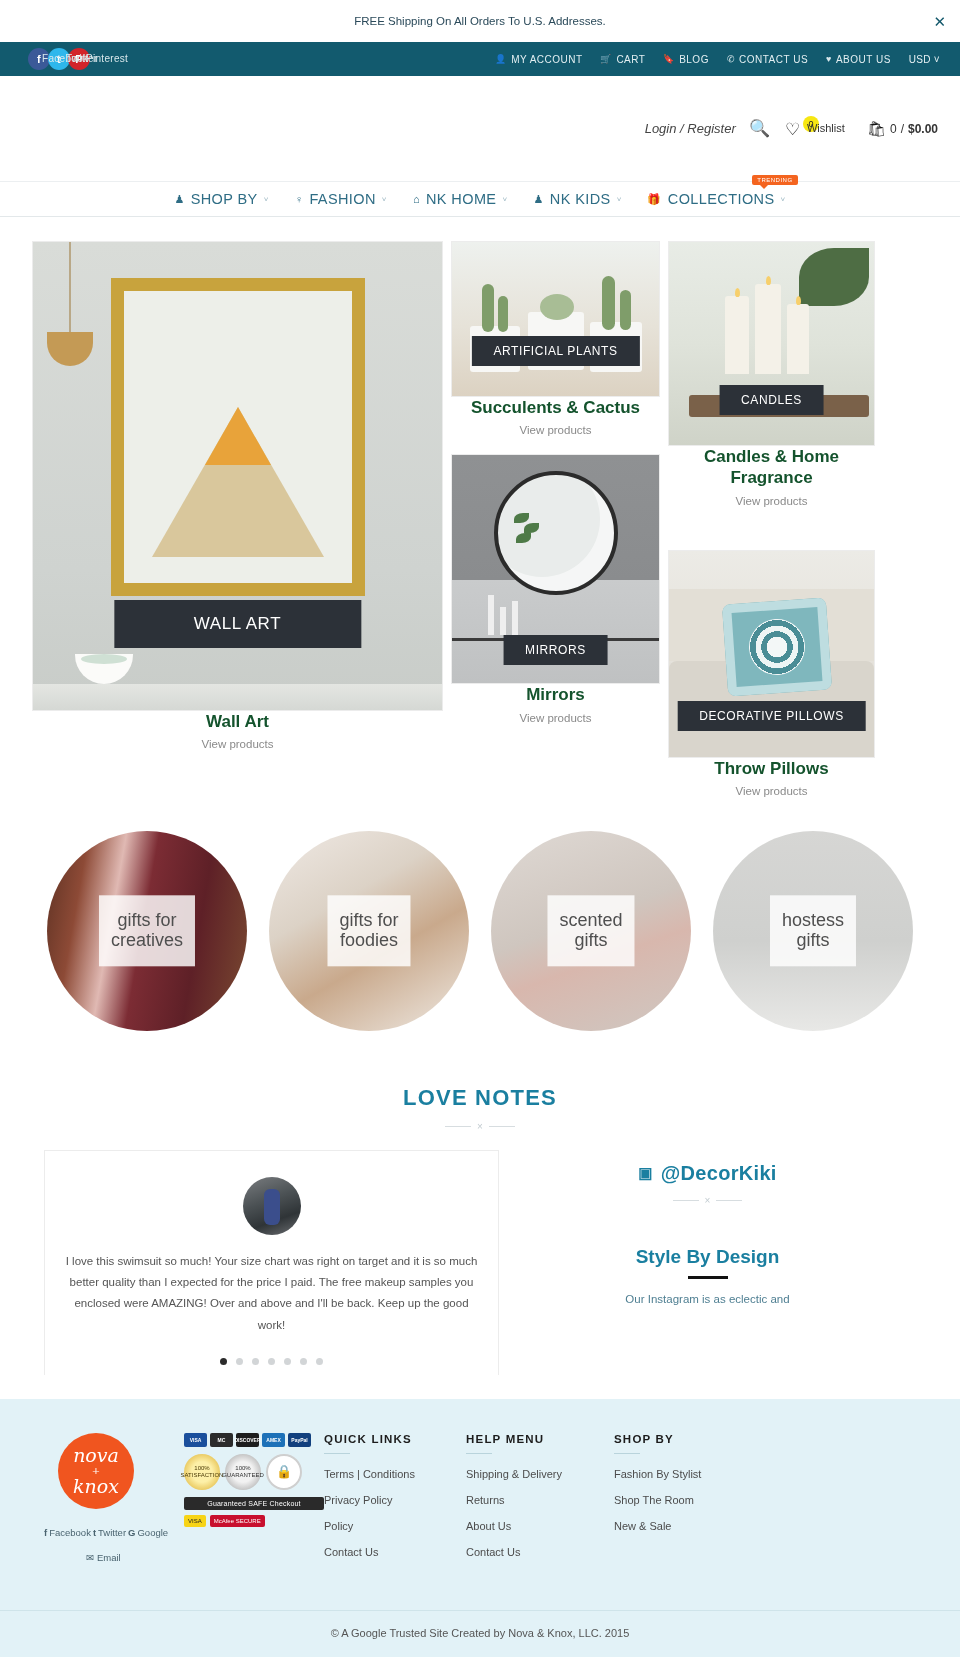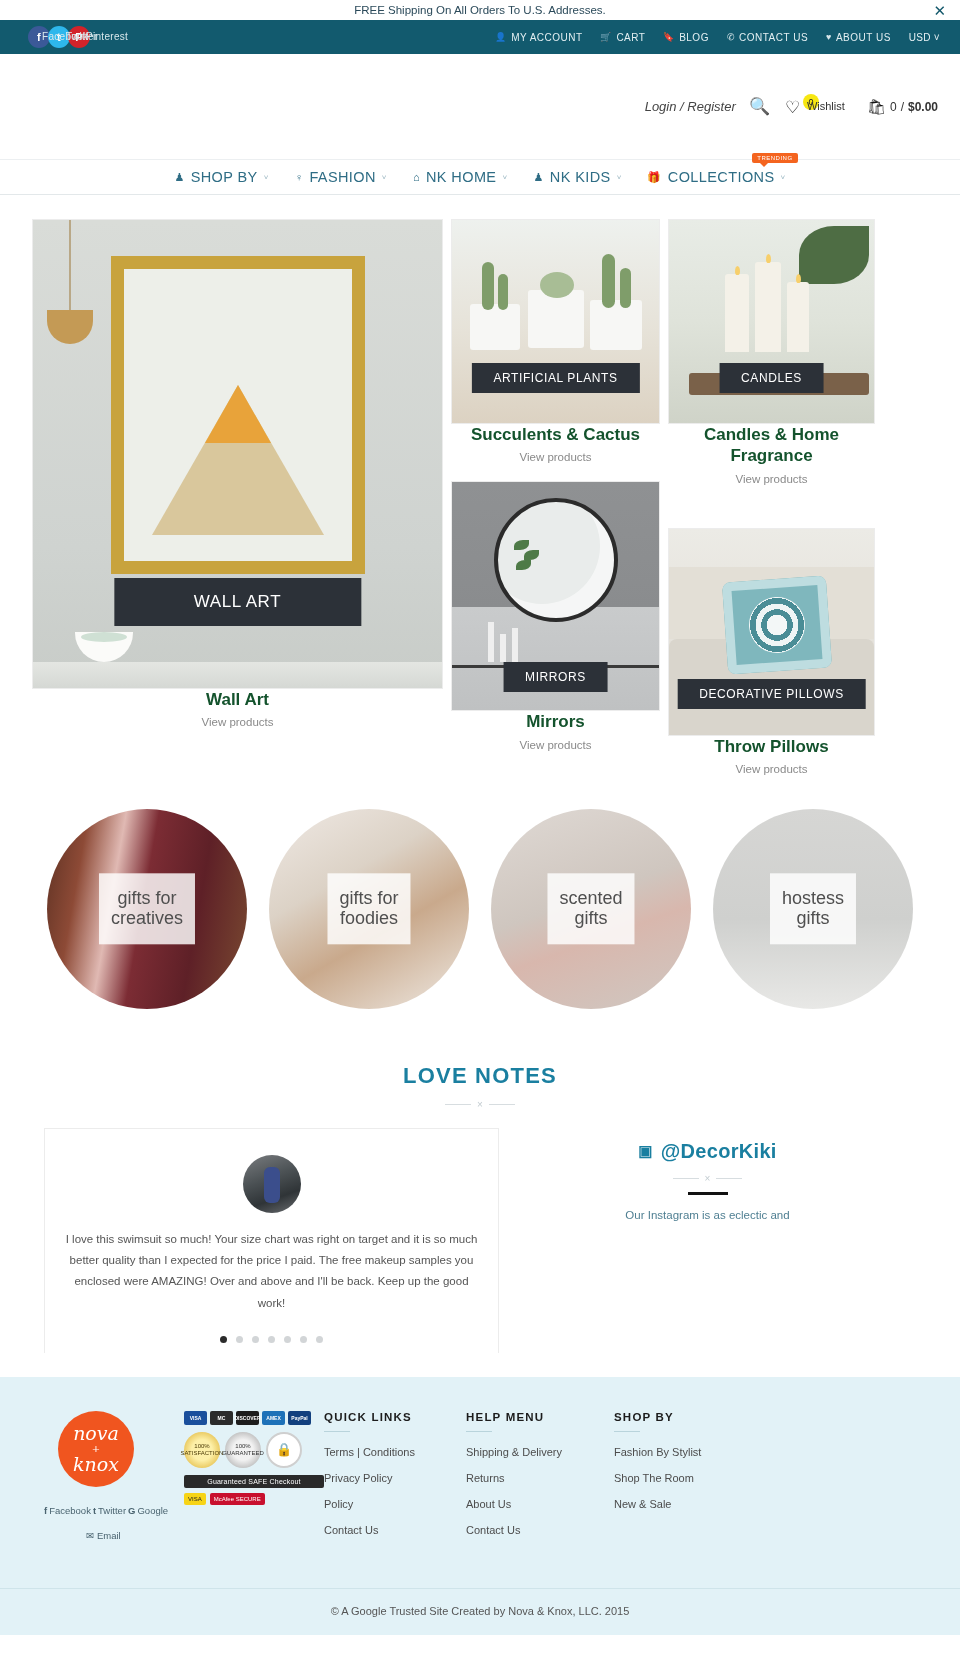--- a/index.html
+++ b/index.html
@@ -6,21 +6,21 @@
   html, body { width: 960px; }
   body {
     font-family: "Liberation Sans", sans-serif;
     background: #ffffff;
     color: #444;
     -webkit-font-smoothing: antialiased;
   }
 
   
   .announce {
-    height: 20px;
+    height: 42px;
     background: #ffffff;
     display: flex;
     align-items: center;
     justify-content: center;
     position: relative;
     font-size: 11.5px;
     color: #2b4a5a;
   }
   .announce .close {
     position: absolute;
@@ -191,21 +191,21 @@
   .wa-bowl::before {
     content:''; position:absolute; left:6px; top:0; width:46px; height:10px;
     background:#cfe0d4; border-radius: 50%;
   }
   .wa-shelf {
     position: absolute; left: 0; bottom: 0; width: 100%; height: 26px;
     background: linear-gradient(180deg,#e4e6e2,#d5d8d4);
   }
 
   
-  .scene-succ { height: 205px; background: linear-gradient(180deg,#eef1ee 0%,#e6e2d8 55%,#dcd2c2 100%); }
+  .scene-succ { height: 156px; background: linear-gradient(180deg,#eef1ee 0%,#e6e2d8 55%,#dcd2c2 100%); }
   .pot { position: absolute; background: #f7f7f5; border-radius: 3px; }
   .cact { position: absolute; background: #7f9d6a; border-radius: 10px; }
 
   
   .scene-cand { height: 205px; background: linear-gradient(180deg,#e8ece6 0%,#dfe3da 50%,#cfd3c8 100%); }
   .candle { position: absolute; background: #f4f1e8; border-radius: 3px 3px 0 0; }
   .flame { position: absolute; width: 5px; height: 9px; background: #f7cf6b; border-radius: 50% 50% 50% 50%/60% 60% 40% 40%; }
   .fern { position: absolute; background: #4e6d44; border-radius: 50%; }
 
   
@@ -571,20 +571,21 @@
     <div class="insta">
       <div class="insta-handle">
         <span class="insta-icon">▣</span>
         <span>@DecorKiki</span>
       </div>
       <div class="sec-rule">
         <span class="ln"></span>
         <span class="xx">×</span>
         <span class="ln"></span>
       </div>
+      <div class="style-title">Style By Design</div>
       <div class="style-underline"></div>
       <div class="insta-desc">Our Instagram is as eclectic and</div>
     </div>
   </div>
 </div>
 
 <div class="footer">
   <div class="footer-inner">
 
     <div class="f-brand">

